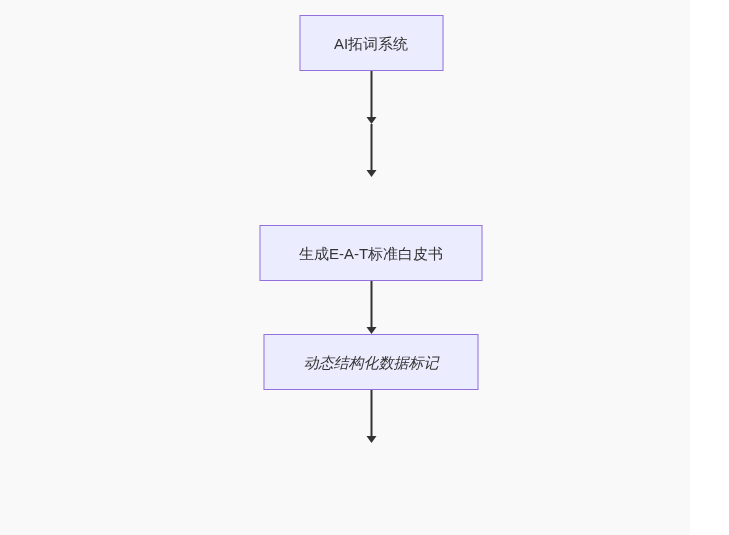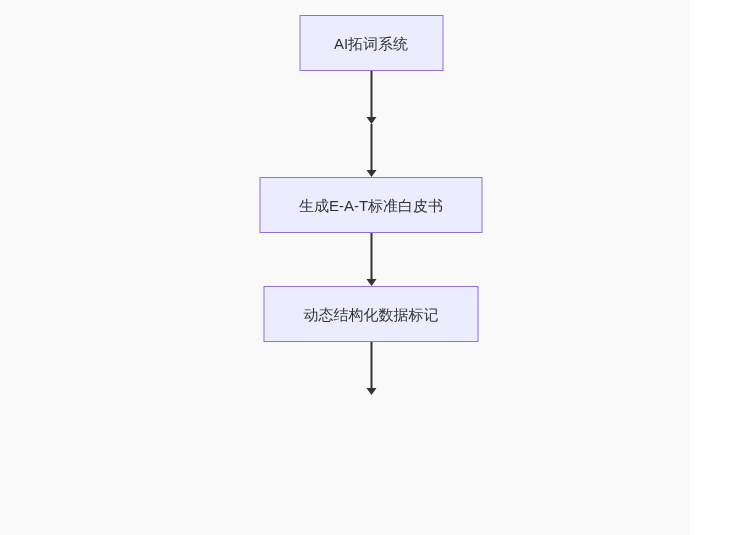--- a/index.html
+++ b/index.html
@@ -34,22 +34,22 @@
     color: var(--text-color, #333333);
     display: flex;
     align-items: center;
     justify-content: center;
     font-size: 15px;
     line-height: 1;
     white-space: nowrap;
   }
   .n1 { width: 144px; }
   .n2 { width: 194px; }
-  .n3 { width: 223px; }
-  .n4 { width: 215px; }
+  .n3 { width: 223px; margin-top: 48px; }
+  .n4 { width: 215px; font-style: italic; }
   .n5 { width: 234px; }
   .arrow {
     height: 53px;
     display: flex;
     flex-direction: column;
     align-items: center;
   }
   .arrow .shaft {
     flex: 1 1 auto;
     width: 2px;

